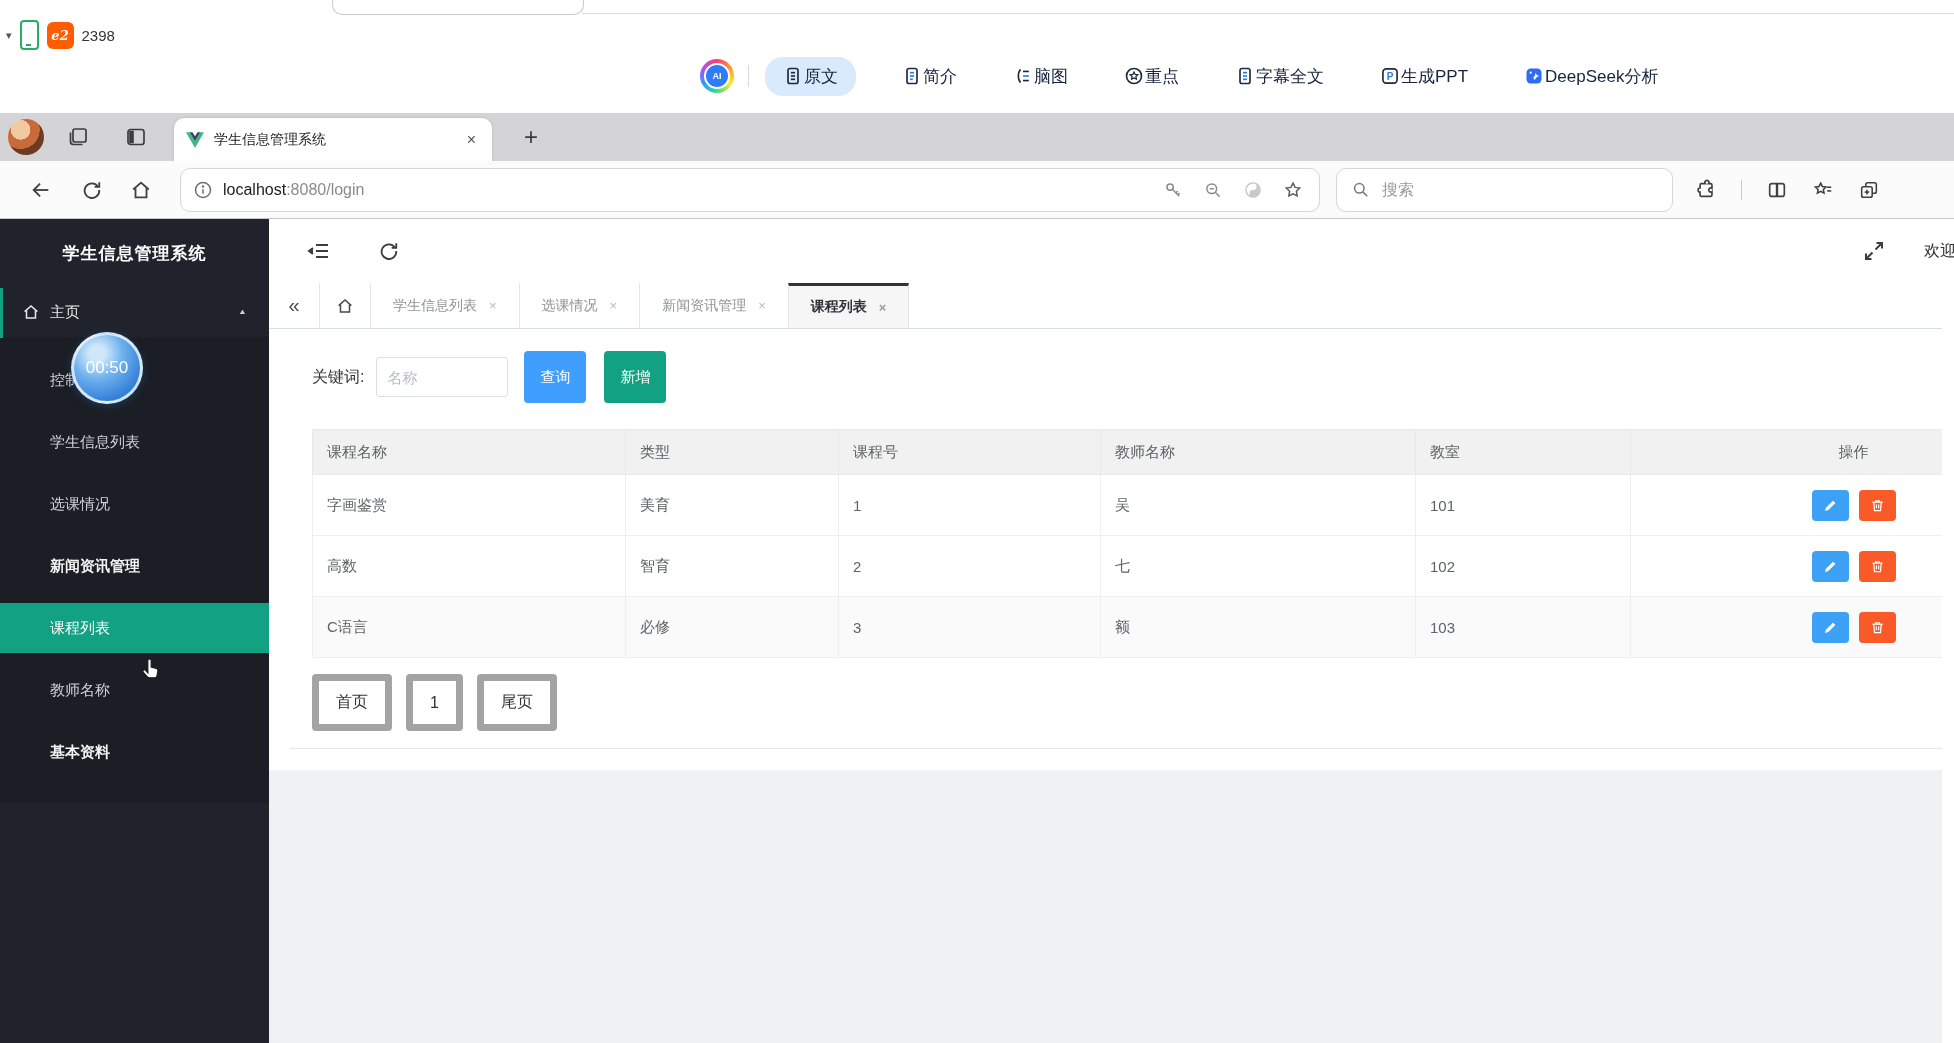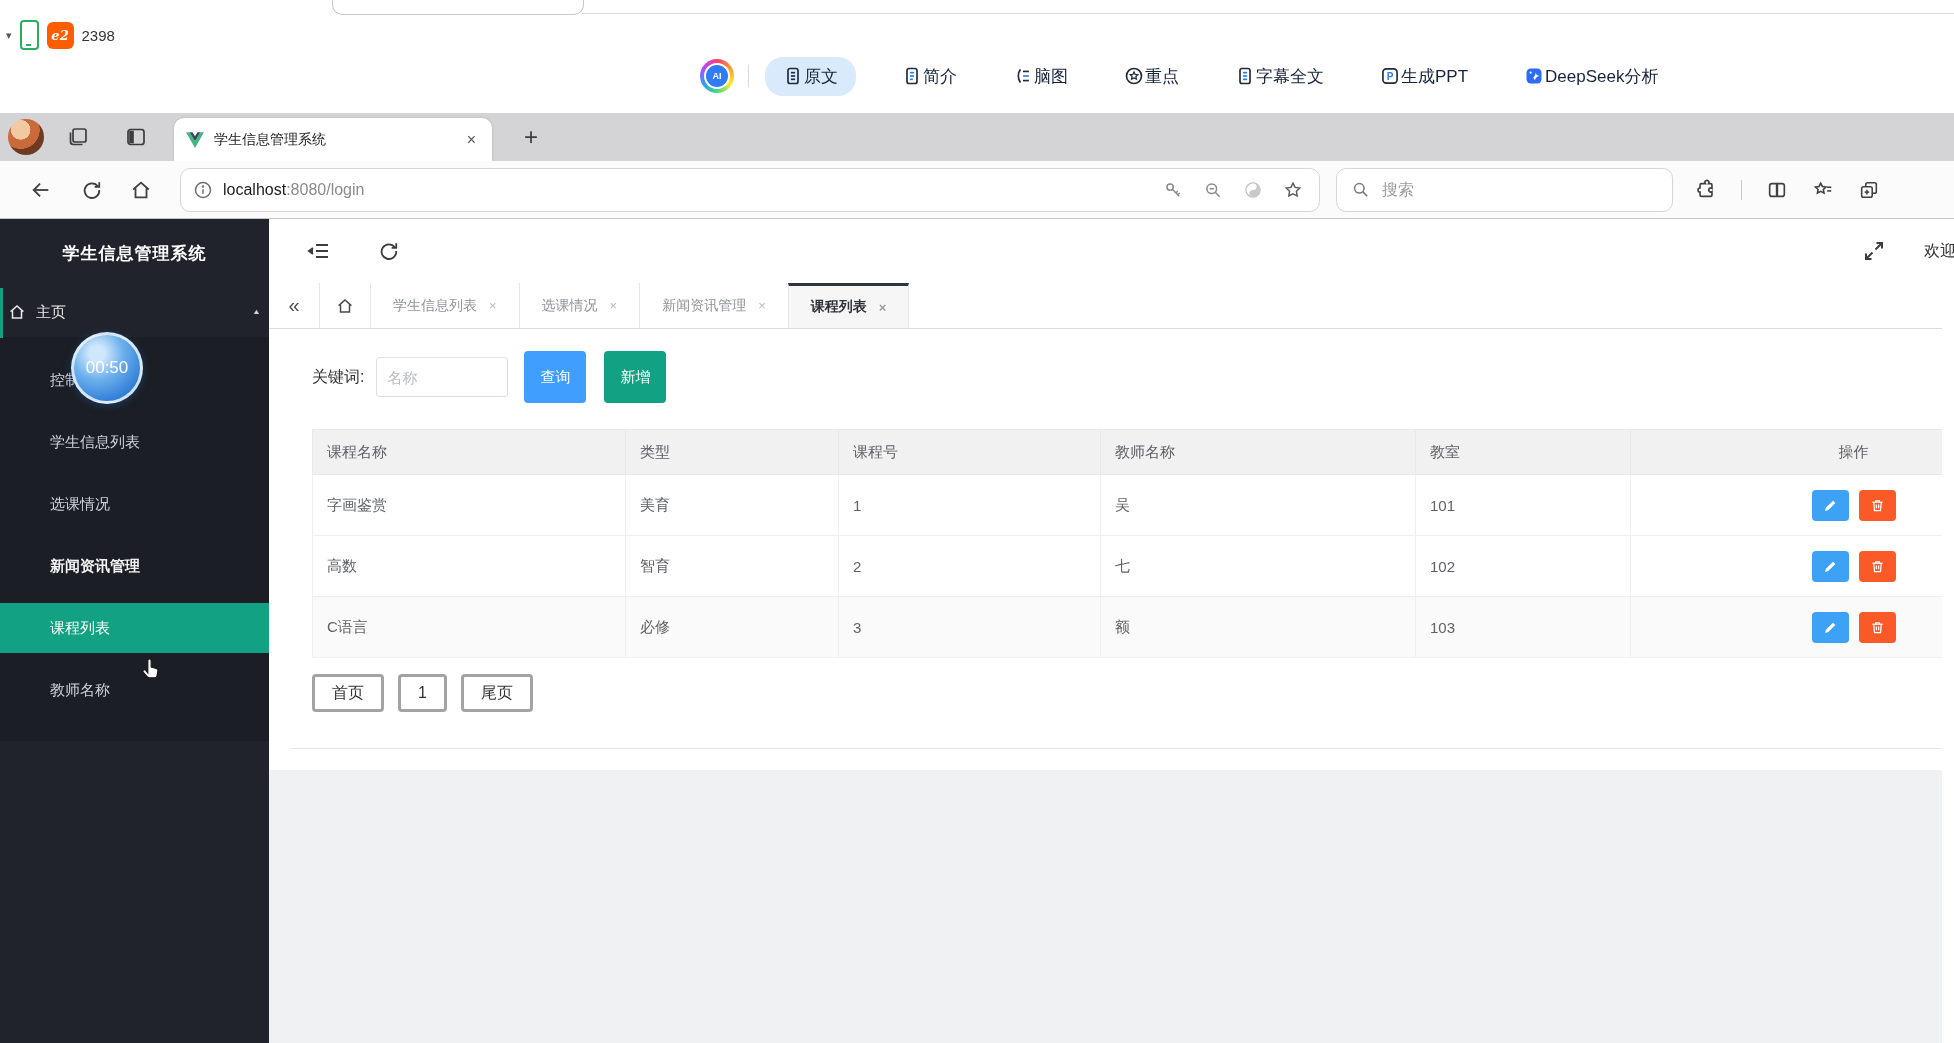--- a/index.html
+++ b/index.html
@@ -64,21 +64,21 @@
   .nav-right{display:flex;align-items:center;gap:24px;margin-left:22px;}
   .vdiv{width:1px;height:20px;background:#c9c9c9;}
 
   
   .app{position:absolute;left:0;top:219px;width:100%;height:824px;}
 
   
   .sidebar{position:absolute;left:0;top:0;width:269px;height:100%;background:#20232b;}
   .sb-title{height:68px;display:flex;align-items:center;justify-content:center;color:#fff;
             font-size:17px;font-weight:bold;letter-spacing:1px;}
-  .sb-root{height:50px;display:flex;align-items:center;padding:0 8px;color:#e8e8e8;font-size:15px;
+  .sb-root{height:50px;display:flex;align-items:center;padding:0 22px;color:#e8e8e8;font-size:15px;
            position:relative;cursor:pointer;}
   .sb-root .lbl{margin-left:10px;flex:1;}
   .sb-root .caret-up{font-size:9px;color:#cfd3dc;transform:scaleY(.8);}
   .sb-active-bar{position:absolute;left:0;top:69px;width:3px;height:50px;background:#12a182;}
   .sb-sub{background:#1b1e24;padding:18px 0 14px;}
   .sb-item{height:50px;margin-bottom:12px;display:flex;align-items:center;padding-left:50px;
            color:#cfd3dc;font-size:15px;cursor:pointer;}
   .sb-item.bold{color:#f2f2f2;font-weight:bold;}
   .sb-item.active{background:#12a182;color:#fff;}
   .timer{position:absolute;left:71px;top:113px;width:72px;height:72px;border-radius:50%;
@@ -123,21 +123,21 @@
              padding:0 14px;border:1px solid #e9e9e9;}
   .course td{height:60px;color:#5f6266;padding:0 14px;border:1px solid #efefef;background:#fff;}
   .course tr.striped td{background:#fafafa;}
   .course th.op,.course td.op{text-align:center;}
   .op-btns{display:inline-flex;gap:10px;align-items:center;justify-content:center;}
   .op-btn{width:37px;height:31px;border:none;border-radius:4px;display:inline-flex;align-items:center;
           justify-content:center;cursor:pointer;}
   .op-edit{background:#3da2f5;} .op-del{background:#fa5a28;}
 
   .pager{margin-top:16px;display:flex;gap:14px;}
-  .pg-btn{height:38px;background:#fff;border:3px solid #a3a3a3;border-radius:4px;font-size:16px;color:#333;
+  .pg-btn{height:57px;background:#fff;border:7px solid #a3a3a3;border-radius:4px;font-size:16px;color:#333;
           padding:0 17px;cursor:pointer;font-family:inherit;}
   .bottom-divider{position:absolute;left:21px;right:0;top:529px;border-top:1px solid #e6e6e6;}
   .bottom-gray{position:absolute;left:0;right:0;top:551px;bottom:0;background:#f0f1f2;}
 </style>
 </head>
 <body>
 
 <div class="screen">
 
   <div class="top-strip">
@@ -391,20 +391,23 @@
             <span>选课情况</span>
           </div>
         <div class="sb-item bold">
             <span>新闻资讯管理</span>
           </div>
         <div class="sb-item active">
             <span>课程列表</span>
           </div>
         <div class="sb-item">
             <span>教师名称</span>
+          </div>
+        <div class="sb-item bold">
+            <span>基本资料</span>
           </div>
       </div>
       <div class="timer">00:50</div>
       <span class="hand-cursor ic">
         <svg width="26" height="30" viewBox="0 0 24 28">
             <path d="M9 16.5V5.2c0-.9.7-1.7 1.6-1.7 0.9 0 1.6.8 1.6 1.7v6l4.8 1.3c1 .3 1.7 1.3 1.5 2.4l-.9 4.7c-.2 1-1.1 1.7-2.1 1.7h-5.1c-.6 0-1.2-.3-1.6-.7l-4-4.3c-.6-.7-.5-1.7.2-2.2.6-.5 1.5-.4 2.1.2l1.9 2.2z" fill="#fff" stroke="#1a1a1a" stroke-width="1.2"></path>
           </svg>
       </span>
     </aside>
 

